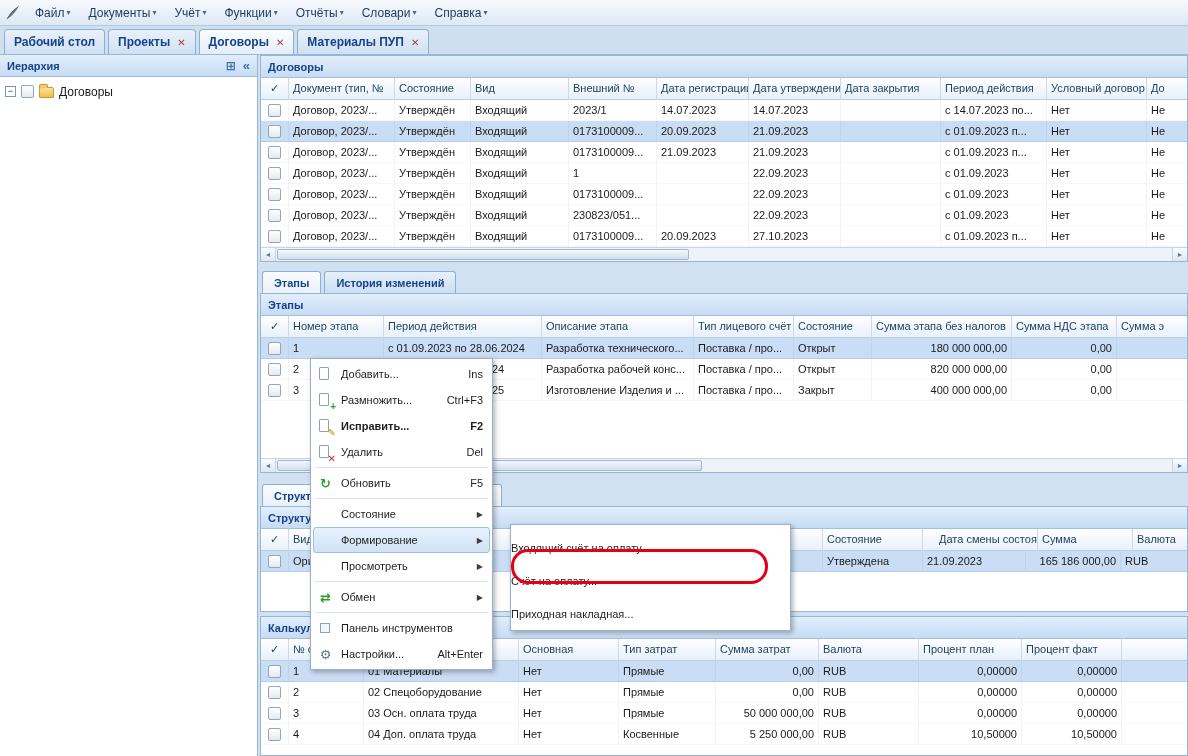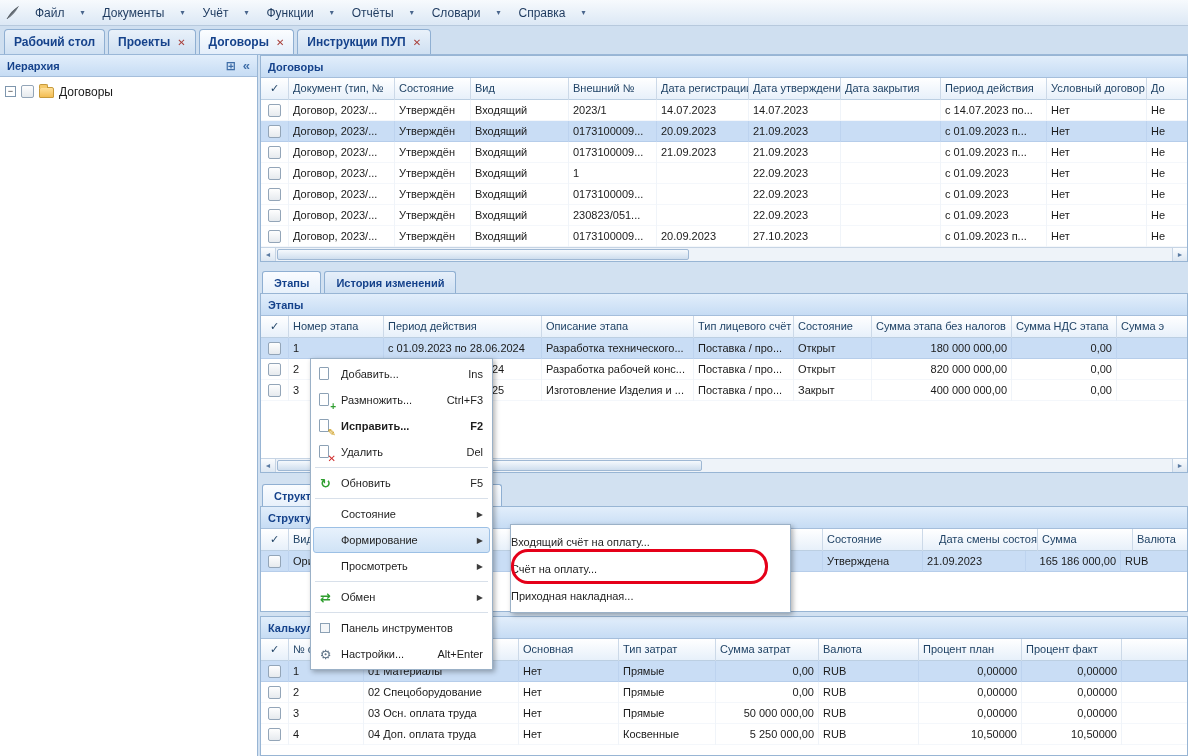--- a/index.html
+++ b/index.html
@@ -4,21 +4,21 @@
 <style>
 *{margin:0;padding:0;box-sizing:border-box;}
 html,body{width:1188px;height:756px;overflow:hidden;}
 body{font-family:"Liberation Sans","DejaVu Sans",sans-serif;}
 .app{position:relative;width:1188px;height:756px;background:#d2e1f1;}
 
 
 .menubar{position:absolute;left:0;top:0;width:100%;height:26px;background:linear-gradient(#f7fafd,#dce8f5);border-bottom:1px solid #b7c9dd;display:flex;align-items:center;z-index:2;}
 .logo{width:26px;height:26px;display:flex;align-items:center;justify-content:center;}
 .menu-items{display:flex;align-items:center;height:26px;}
-.mitem{display:flex;align-items:center;gap:16px;padding:0 9px;height:26px;font-size:12px;color:#1e3a5f;cursor:default;}
+.mitem{display:flex;align-items:center;gap:2px;padding:0 9px;height:26px;font-size:12px;color:#1e3a5f;cursor:default;}
 .caret{font-size:8px;color:#49658c;}
 
 
 .tabbar{position:absolute;left:0;top:26px;width:100%;height:29px;background:#cfdff0;border-bottom:1px solid #9ab7d7;display:flex;align-items:flex-end;padding-left:4px;gap:3px;z-index:2;}
 .tab{height:25px;display:flex;align-items:center;gap:7px;padding:0 9px;border:1px solid #8fafd2;border-bottom:none;border-radius:4px 4px 0 0;background:linear-gradient(#e9f1fa,#cfe0f2);font-size:12px;font-weight:bold;color:#15428b;}
 .tab.active{background:linear-gradient(#fbfdff,#e4eefa);}
 .tabx{color:#a83f3a;font-size:10px;font-weight:bold;}
 
 
 .panel-hd{height:22px;flex:none;background:linear-gradient(#e2eefb,#c6dcf4);border-bottom:1px solid #a5bedb;display:flex;align-items:center;padding:0 7px;font-size:11px;font-weight:bold;color:#15428b;}
@@ -82,21 +82,21 @@
 .mrow.hover{border:1px solid #9cc0e5;background:linear-gradient(#e7f1fc,#d0e3f6);}
 .msep{height:1px;background:#d8e0ea;margin:2px 2px;}
 .mi{width:17px;height:17px;position:relative;flex:none;}
 .mi.glyph{font-size:13px;line-height:17px;text-align:center;font-weight:bold;}
 .mi .pg{position:absolute;left:2px;top:1px;width:10px;height:13px;background:#fff;border:1px solid #8ca1b5;border-radius:1px;}
 .mi .bd{position:absolute;right:-2px;bottom:-3px;font-size:10px;font-weight:bold;}
 .mi .sq{position:absolute;left:3px;top:3px;width:10px;height:10px;border:1px solid #8ca1b5;background:#f4f6f8;}
 
 
 .submenu{position:absolute;left:510px;top:524px;width:281px;background:#fff;border:1px solid #9bb1c7;box-shadow:2px 2px 5px rgba(0,0,0,.3);padding:3px 0;z-index:11;}
-.srow{height:27px;display:flex;align-items:center;font-size:11px;color:#1e1e1e;white-space:nowrap;overflow:hidden;}
+.srow{height:27px;display:flex;align-items:center;font-size:11px;color:#1e1e1e;white-space:nowrap;overflow:hidden;margin-top:6px;}
 
 
 .annotation{position:absolute;left:511px;top:549px;width:257px;height:35px;border:3px solid #e50019;border-radius:17px;z-index:20;pointer-events:none;}
 </style>
 </head>
 <body>
 
 <div class="app">
 
   <div class="menubar">
@@ -144,21 +144,21 @@
       </div>
       <div class="tab">
         <span>Проекты</span>
         <span class="tabx">✕</span>
       </div>
       <div class="tab active">
         <span>Договоры</span>
         <span class="tabx">✕</span>
       </div>
       <div class="tab">
-        <span>Инструкции ПУП</span>
+        <span>Материалы ПУП</span>
         <span class="tabx">✕</span>
       </div>
     </div>
 
   <div class="hier">
     <div class="panel-hd">
       <span>Иерархия</span>
       <span class="hicons">
         <span class="hicon-grid">⊞</span>
         <span class="hicon-collapse">«</span>

